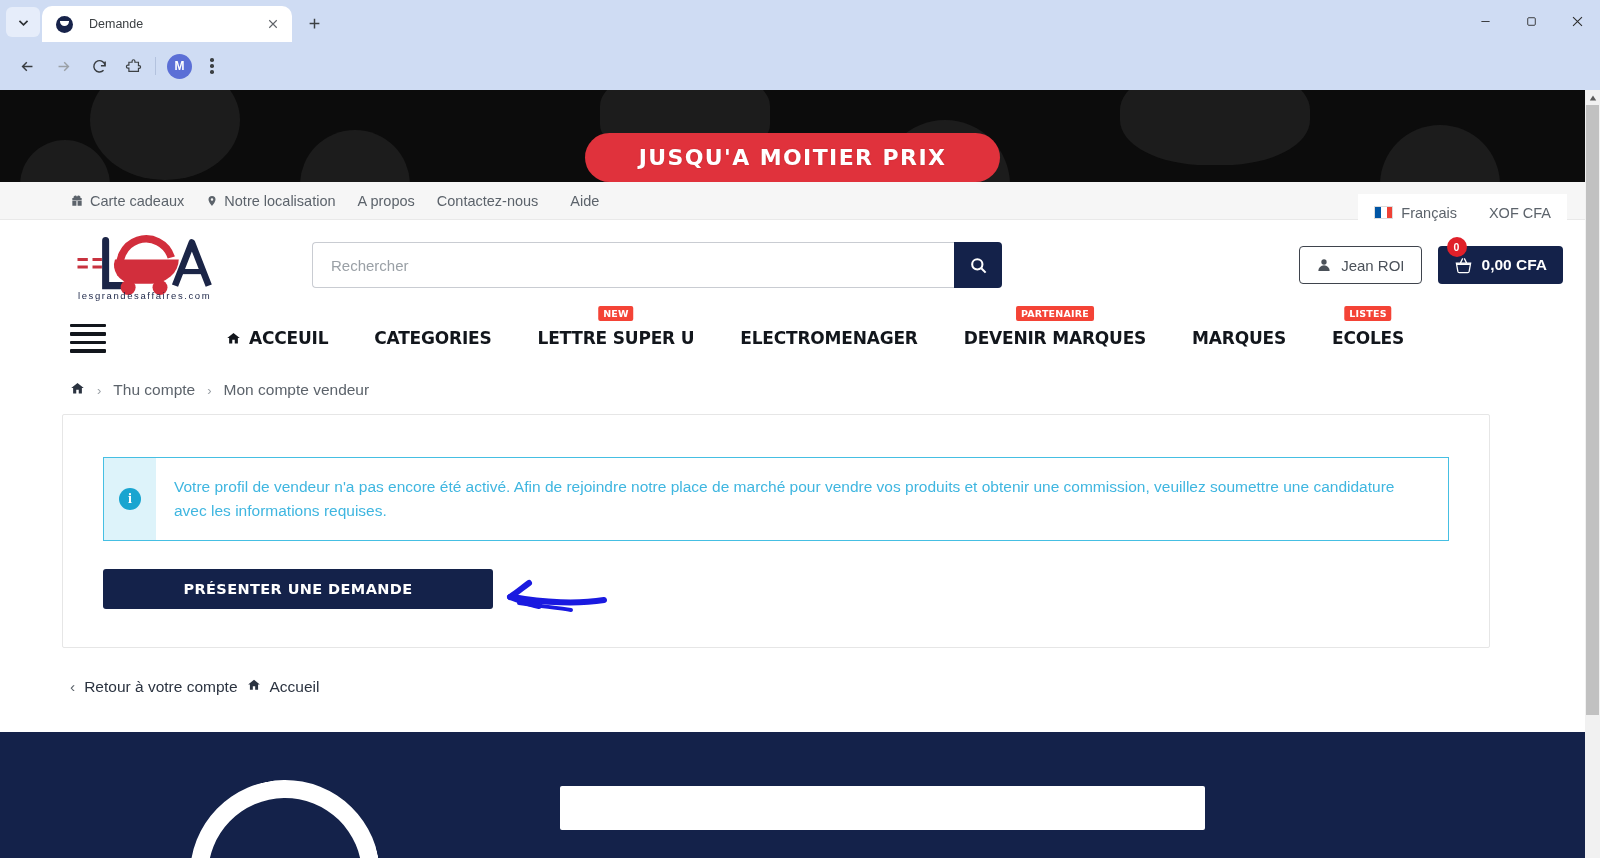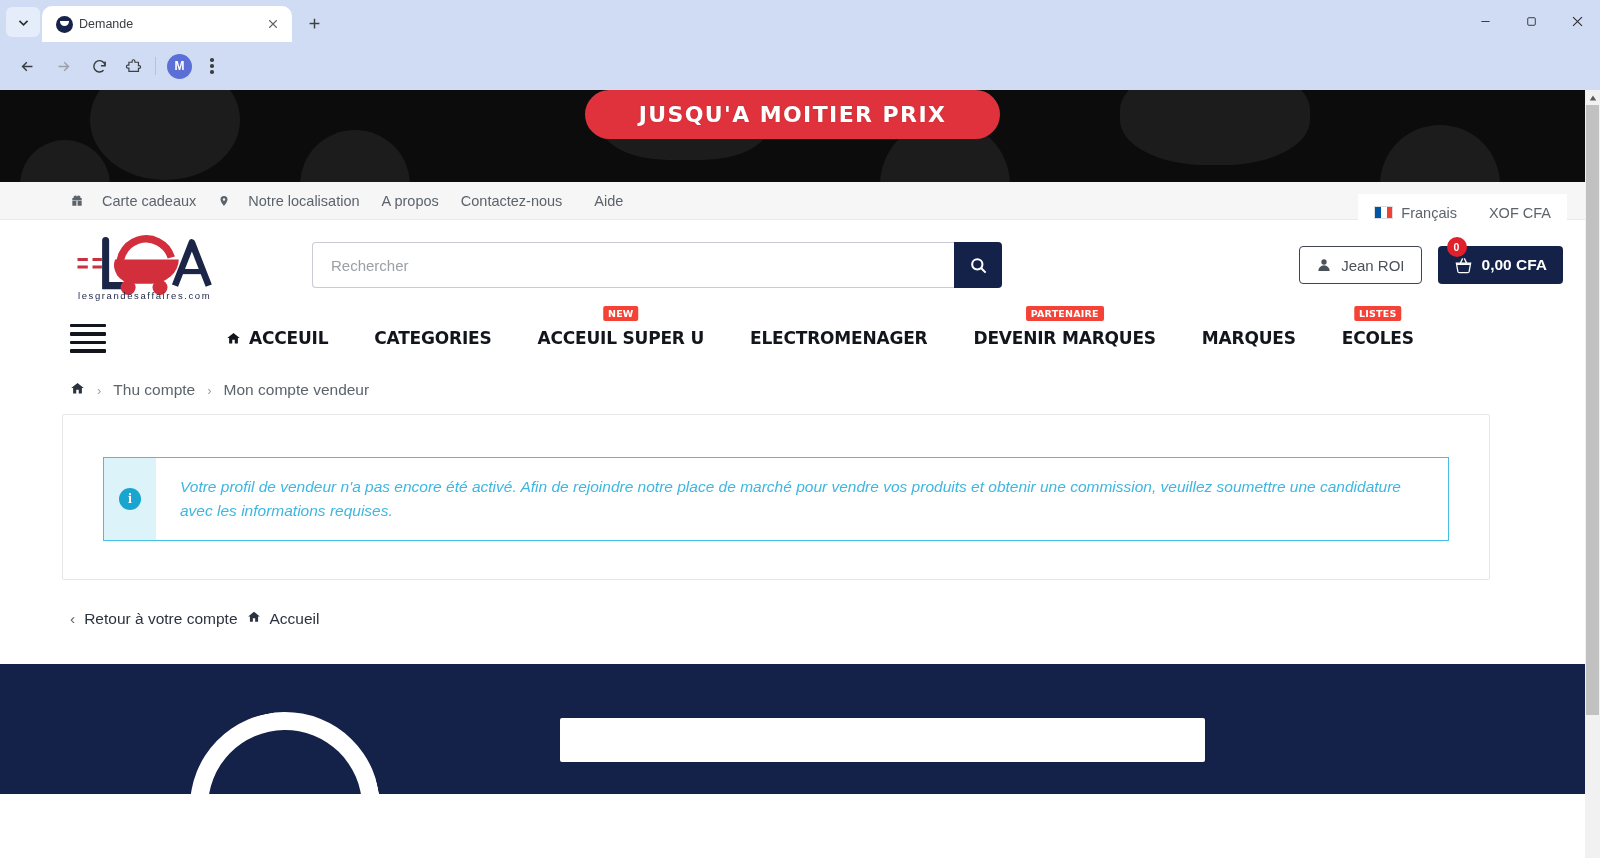--- a/index.html
+++ b/index.html
@@ -19,21 +19,21 @@
   }
   .tab-chev {
     width: 34px; height: 30px; margin-bottom: 5px; margin-right: 2px;
     display:flex; align-items:center; justify-content:center;
     border-radius: 6px; background: #e6edfa; color:#2c2f33;
   }
   .tab-chev svg { width: 13px; height: 13px; }
   .tab {
     width: 250px; height: 36px; background: #fff;
     border-radius: 10px 10px 0 0;
-    display:flex; align-items:center; gap: 6px;
+    display:flex; align-items:center; gap: 16px;
     padding: 0 10px 0 14px; position: relative;
   }
   .tab-favicon {
     width: 17px; height: 17px; border-radius: 50%;
     background: #17234a; position:relative; flex:none;
     display:flex;align-items:center;justify-content:center;
   }
   .tab-favicon::after{
     content:""; position:absolute; width:9px; height:5px;
     border-radius: 0 0 9px 9px; background:#fff; top:5px; left:4px;
@@ -84,40 +84,40 @@
   
   .viewport {
     position: relative; width: 1600px; height: 768px;
     overflow: hidden; background:#fff;
   }
   .page { width: 1585px; }
 
   
   .promo {
     height: 92px; background:#0c0c0c; position: relative; overflow:hidden;
-    display:flex; align-items:flex-start; justify-content:center;
+    display:flex; align-items:flex-end; justify-content:center;
   }
   .promo-bg { position:absolute; inset:0; opacity:1; }
   .promo-bg span { position:absolute; border-radius:50%; background:#1c1c1c; }
   .promo-pill {
     position:relative; z-index:2;
     background:#e0323c; color:#fff; border-radius: 30px;
     padding: 12px 54px; font-size: 22px; font-weight: 800;
     letter-spacing: 1.4px; font-family:"DejaVu Sans", sans-serif;
     text-shadow: 0 0 2px rgba(0,0,0,.15);
   }
 
   
   .topbar {
     height: 38px; background:#f6f6f6; border-bottom:1px solid #e9e9e9;
     display:flex; align-items:center; padding: 0 18px 0 70px;
     font-size: 14.5px; color:#5c636b;
   }
   .topbar-links { display:flex; align-items:center; gap: 22px; }
-  .topbar-links .tl { display:flex;align-items:center;gap:18px; white-space:nowrap;}
+  .topbar-links .tl { display:flex;align-items:center;gap:6px; white-space:nowrap;}
   .topbar-links .tl.wide { margin-left: 10px; }
   .topbar-right { margin-left:auto; display:flex; align-items:stretch; height:38px;margin-top:24px; }
   .tb-chip {
     background:#fff; display:flex;align-items:center;gap:8px;
     padding: 0 16px; font-size:14.5px; color:#5c636b;
   }
   .flag { width:19px;height:13px; display:inline-block; position:relative; overflow:hidden; border:0.5px solid #ddd;}
   .flag i{position:absolute;top:0;bottom:0;width:33.34%;}
   .flag i:nth-child(1){left:0;background:#0055a4;}
   .flag i:nth-child(2){left:33.33%;background:#fff;}
@@ -203,21 +203,21 @@
   }
   .alert-icon {
     width: 52px; background:#ddf3fa; display:flex;align-items:center;justify-content:center; flex:none;
   }
   .alert-icon .dot {
     width:22px;height:22px;border-radius:50%;background:#19a5d0;color:#fff;
     display:flex;align-items:center;justify-content:center;font-size:14px;font-weight:bold;
     font-family:"Liberation Serif", serif;
   }
   .alert-body {
-    padding: 17px 24px; font-size: 15.5px; line-height: 1.55; color:#3fb6e0;font-style:italic;
+    padding: 17px 18px; font-size: 15.5px; line-height: 1.55; color:#3fb6e0;
   }
   .applybtn {
     margin-top: 28px; width: 390px; height: 40px;
     background:#14224a; color:#fff; border:none; border-radius:3px;
     font-size: 14.5px; font-weight: bold; letter-spacing: .4px;
     display:flex;align-items:center;justify-content:center;
     font-family:"DejaVu Sans", sans-serif;
   }
 
   .btnrow { position:relative; }
@@ -439,21 +439,21 @@
             <svg viewBox="0 0 24 24" fill="currentColor">
                 <path d="M12 3L2 11h3v9h5v-6h4v6h5v-9h3z"></path>
               </svg>
             <span>ACCEUIL</span>
           </div>
           <div class="navitem">
             <span>CATEGORIES</span>
           </div>
           <div class="navitem">
             <span class="navbadge">NEW</span>
-            <span>ACCEUIL SUPER U</span>
+            <span>LETTRE SUPER U</span>
           </div>
           <div class="navitem">
             <span>ELECTROMENAGER</span>
           </div>
           <div class="navitem">
             <span class="navbadge">PARTENAIRE</span>
             <span>DEVENIR MARQUES</span>
           </div>
           <div class="navitem">
             <span>MARQUES</span>
@@ -478,20 +478,29 @@
       </div>
 
       <div class="contentwrap">
         <div class="card">
           <div class="alert">
             <div class="alert-icon">
                 <span class="dot">i</span>
               </div>
             <div class="alert-body">Votre profil de vendeur n'a pas encore été activé. Afin de rejoindre notre place de marché pour vendre vos produits et obtenir une commission, veuillez soumettre une candidature avec les informations requises.</div>
           </div>
+          <div class="btnrow">
+            <button class="applybtn">PRÉSENTER UNE DEMANDE</button>
+            <svg class="arrow-anno" viewBox="0 0 110 42">
+              <path d="M105 27 C80 31, 45 30, 14 24" stroke="#1a1ae0" stroke-width="6" fill="none" stroke-linecap="round"></path>
+              <path d="M30 10 C22 16, 16 21, 11 24" stroke="#1a1ae0" stroke-width="6" fill="none" stroke-linecap="round"></path>
+              <path d="M11 24 C20 27, 30 31, 40 33" stroke="#1a1ae0" stroke-width="6" fill="none" stroke-linecap="round"></path>
+              <path d="M20 30 C40 33, 60 35, 72 37" stroke="#1a1ae0" stroke-width="4" fill="none" stroke-linecap="round"></path>
+            </svg>
+          </div>
         </div>
       </div>
 
       <div class="backlinks">
         <span style="color:#5c636b;">‹</span>
         <span>Retour à votre compte</span>
         <span>
           <svg viewBox="0 0 24 24" fill="#2b3340">
               <path d="M12 3L2 11h3v9h5v-6h4v6h5v-9h3z"></path>
             </svg>

